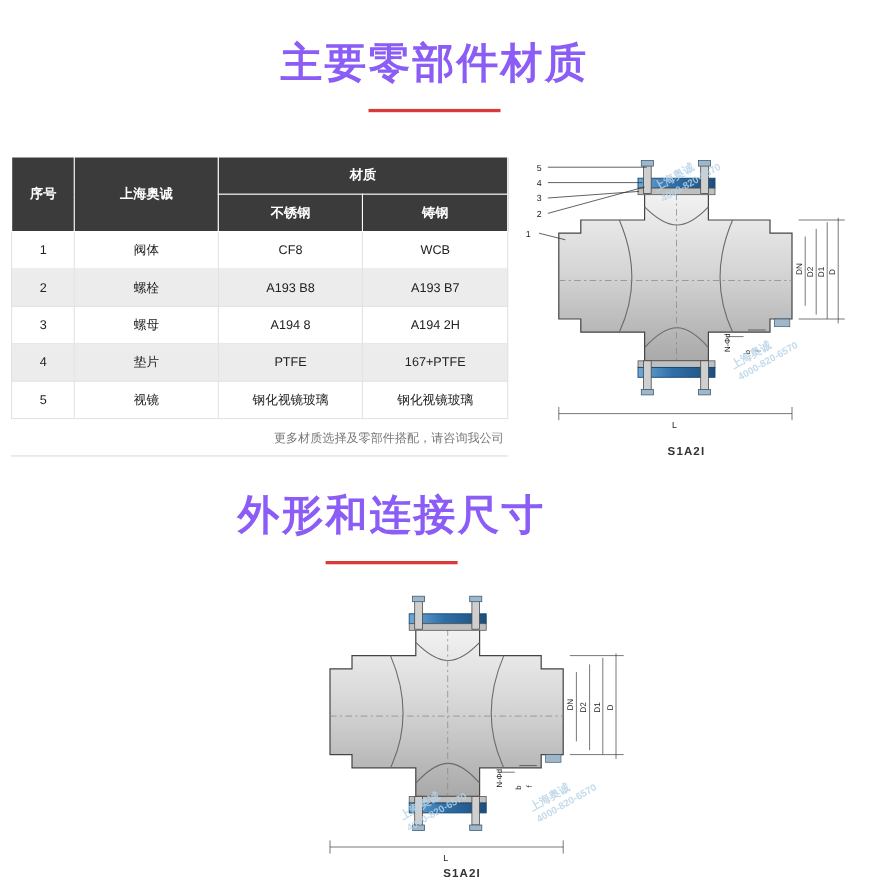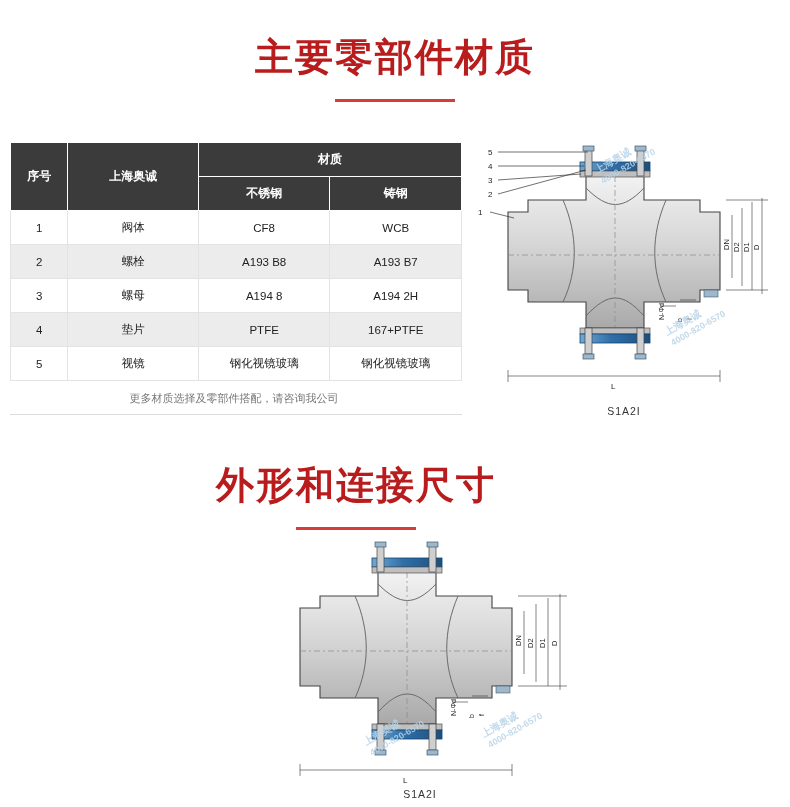--- a/index.html
+++ b/index.html
@@ -11,21 +11,21 @@
     color: #222;
   }
   .page { position: relative; width: 790px; height: 807px; overflow: hidden; }
 
   
   .section-title {
     text-align: center;
     font-size: 38px;
     font-weight: bold;
     letter-spacing: 2px;
-    color: #b91c1c;
+    color: #8b5cf6;
     font-family: "DejaVu Sans", sans-serif;
   }
   .title-rule {
     width: 120px; height: 3px;
     background: #c9c9c9;
     margin: 16px auto 0 auto;
   }
   .title-rule.red { background: #d93b3b; }
 
   
@@ -60,38 +60,39 @@
   }
   table.mat tbody tr.alt td {
     background: #ececec;
   }
   td.bold { font-weight: normal; }
   .col-idx { width: 52px; }
   .col-name { width: 118px; }
   .col-sub { width: 119px; font-family: Liberation Serif, serif; }
 
   .table-note {
-    text-align: center;
+    text-align: right;
     font-size: 11px;
     color: #777;
     margin-top: 10px;
     padding-right: 4px;
     border-bottom: 1px solid #dcdcdc;
     padding-bottom: 8px;
   }
 
   
   .drawing {
     position: absolute;
   }
   .drawing .caption {
     text-align: center;
     font-size: 10.5px;
     color: #333;
     letter-spacing: 1px;
+    font-weight: bold;
   }
   .wm {
     position: absolute;
     font-size: 10px;
     color: #b8d4e8;
     opacity: .85;
     transform: rotate(-30deg);
     font-weight: bold;
     white-space: nowrap;
     pointer-events: none;
@@ -256,21 +257,21 @@
     <div class="wm" style="left:126px; top:8px;">
       <span>上海奥诚</span>
       <span class="l2">4000-820-6570</span>
     </div>
     <div class="wm" style="left:196px; top:170px;">
       <span>上海奥诚</span>
       <span class="l2">4000-820-6570</span>
     </div>
   </div>
 
-  <div style="position:absolute;left:0;top:460px;width:712px;">
+  <div style="position:absolute;left:0;top:443px;width:712px;">
     <div class="section-title">外形和连接尺寸</div>
     <div class="title-rule red"></div>
   </div>
 
   <div class="drawing" style="left:255px; top:538px; width:330px;">
     <svg width="330" height="250" viewBox="0 0 330 250">
       <defs>
         <linearGradient id="bodyGradB" x1="0" y1="0" x2="0" y2="1">
           <stop offset="0%" stop-color="#f2f2f2"></stop>
           <stop offset="45%" stop-color="#d6d6d6"></stop>

